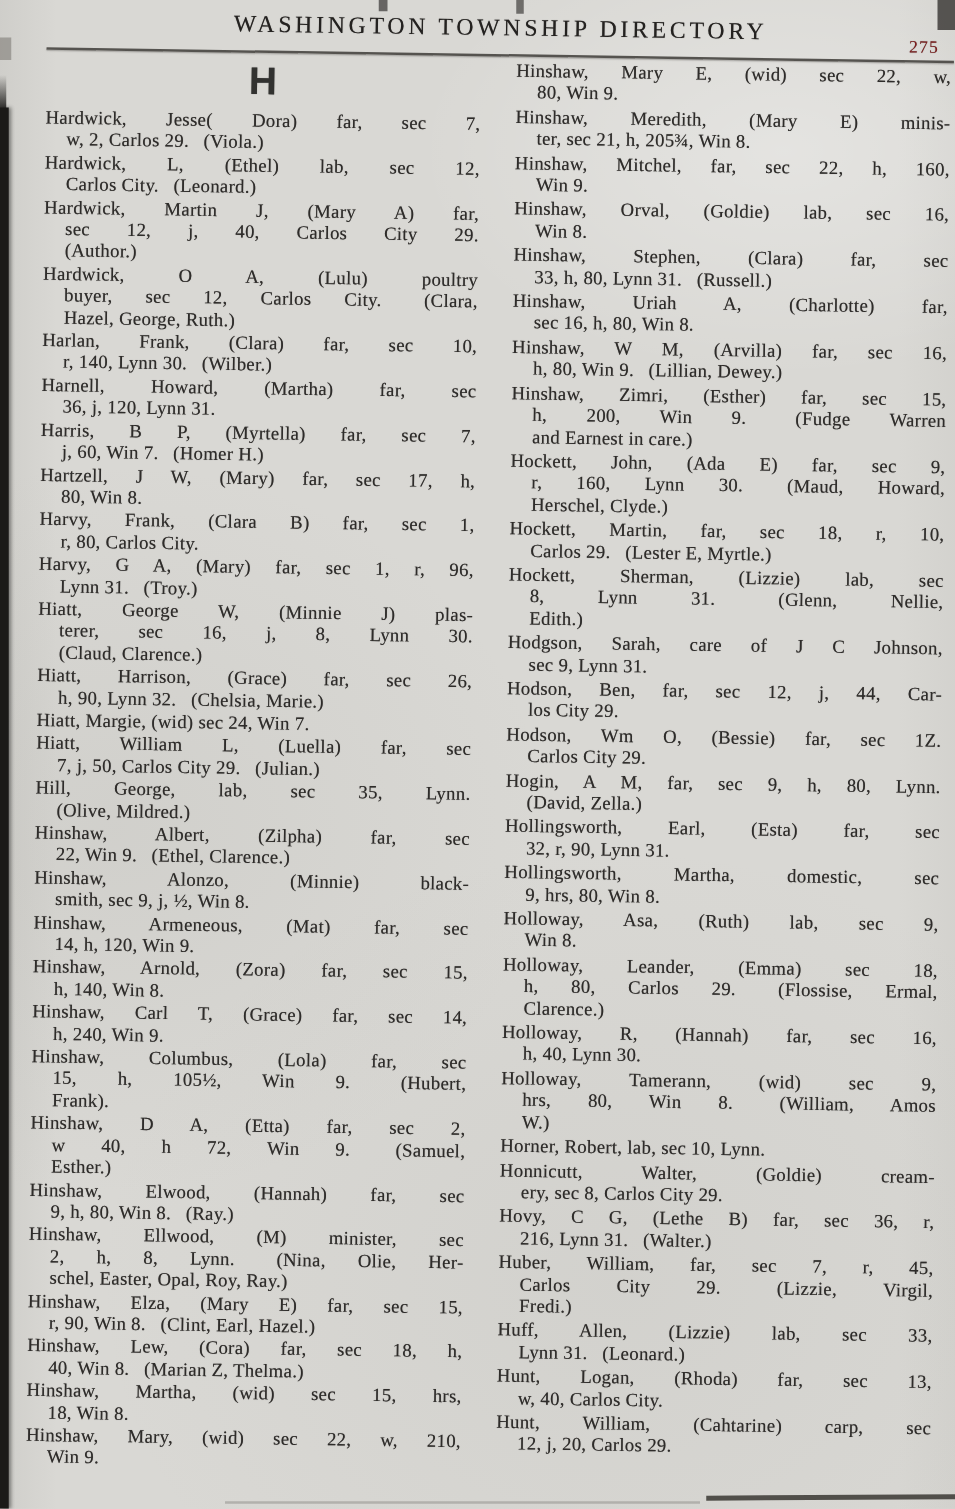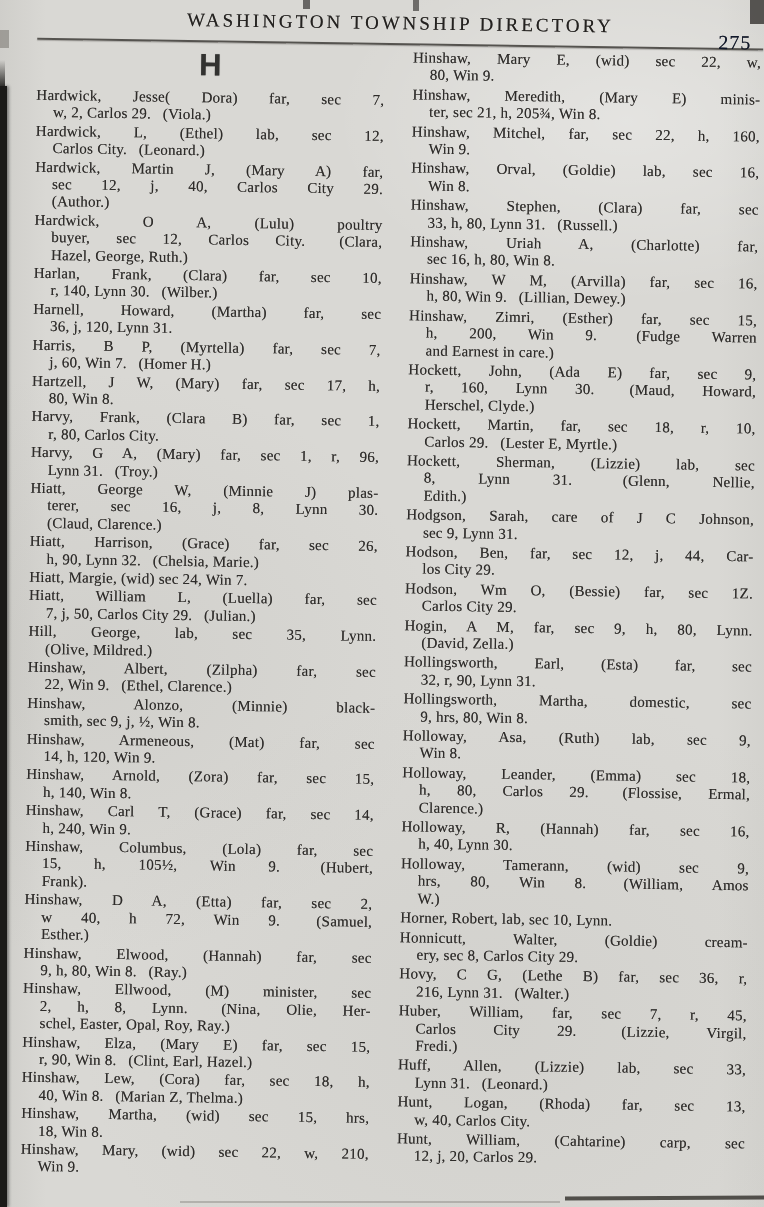--- a/index.html
+++ b/index.html
@@ -18,22 +18,22 @@
     position:absolute; left:0; top:0; width:764px; height:1207px;
     transform:rotate(0.85deg); transform-origin:50% 55%;
   }
   
   .page-header{position:relative; padding-top:12px; margin:0 10px 0 28px;}
   .title{
     text-align:center; font-size:19px; letter-spacing:3px; color:#242220;
     text-shadow:0 0 0.6px rgba(40,38,36,0.6); white-space:nowrap;
   }
   .pagenum{
-    position:absolute; right:12px; top:26px; font-size:20px; letter-spacing:1px;
-    color:#0f172a; text-shadow:0 0 0.6px rgba(40,38,36,0.6);
+    position:absolute; right:12px; top:26px; font-size:14px; letter-spacing:1px;
+    color:#7f1d1d; text-shadow:0 0 0.6px rgba(40,38,36,0.6);
   }
   .rule{border-bottom:2px solid #55534f; margin-top:9px; height:0;
         box-shadow:0 1px 1px rgba(85,83,79,0.35);}
   
   .columns{display:flex; margin:4px 12px 0 28px; gap:28px;}
   .col{width:348px; flex:0 0 348px;}
   .section-letter{
     font-family:"Liberation Sans","DejaVu Sans",sans-serif;
     font-weight:bold; font-size:31px; line-height:34px; text-align:center;
     color:#323230; margin:2px 0 7px 0; text-shadow:0 0 0.7px rgba(40,40,38,0.55);

